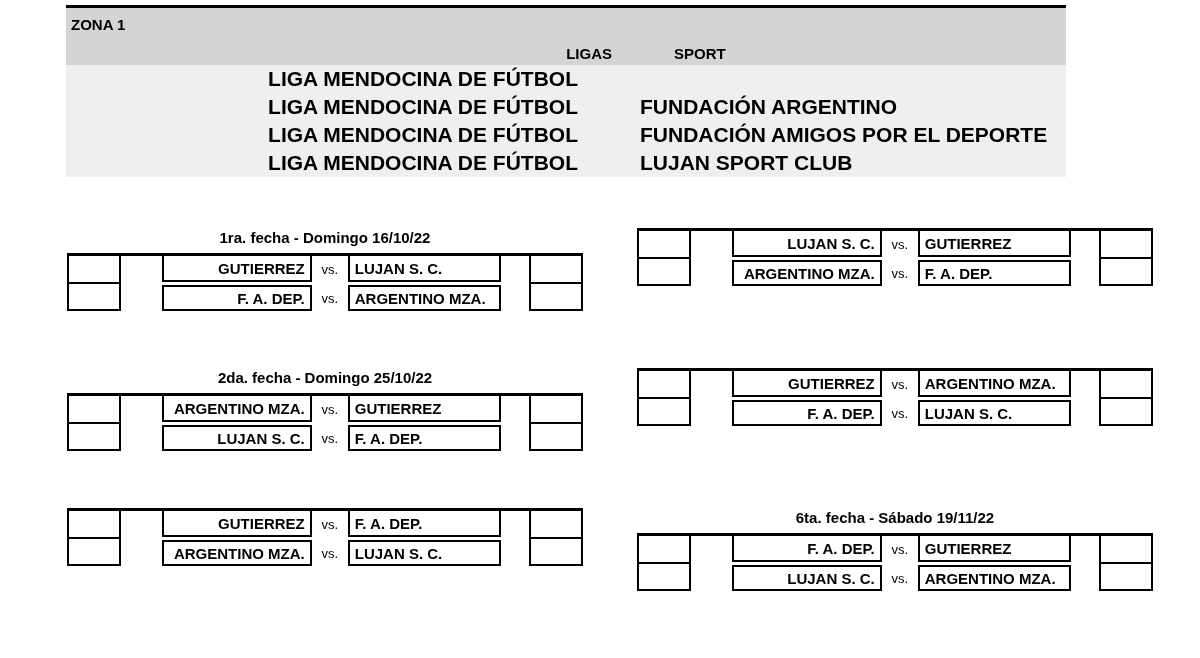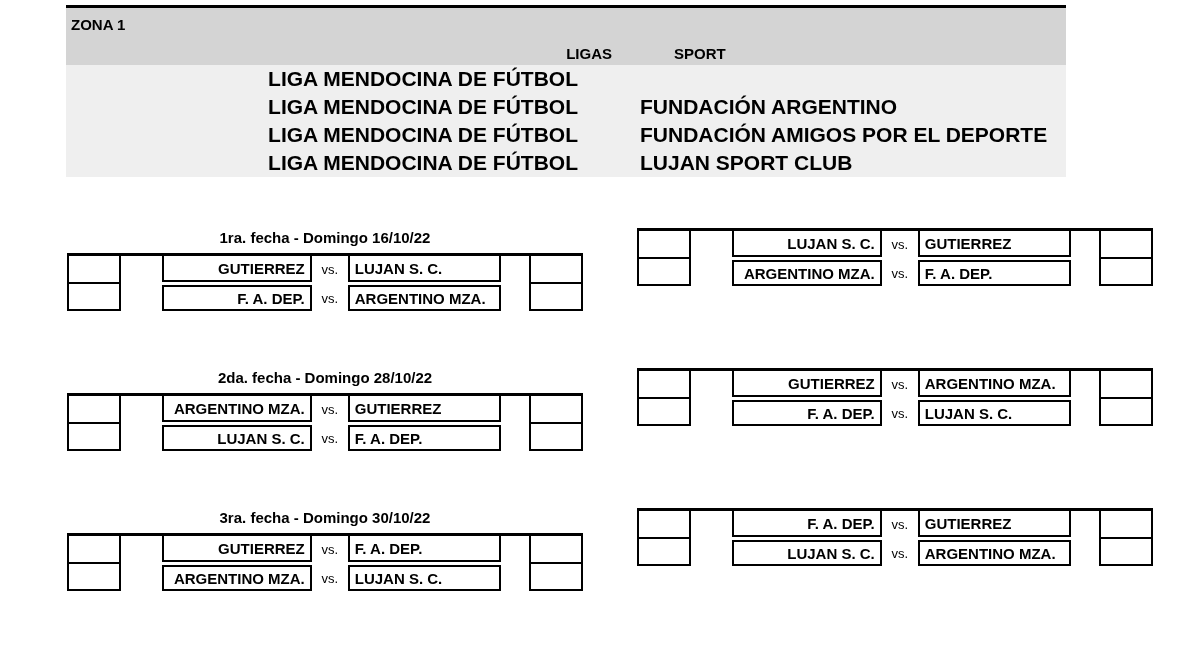--- a/index.html
+++ b/index.html
@@ -130,21 +130,21 @@
         </div>
         <div class="gap2"></div>
         <div class="endbox">
           <div class="endcell top"></div>
           <div class="endcell"></div>
         </div>
       </div>
     </div>
 
     <div class="fixture">
-      <div class="fx-title">2da. fecha - Domingo 28/10/22</div>
+      <div class="fx-title">2da. fecha - Domingo 25/10/22</div>
       <div class="fx-grid">
         <div class="endbox">
           <div class="endcell top"></div>
           <div class="endcell"></div>
         </div>
         <div class="gap1"></div>
         <div class="matches">
           <div class="match first">
             <div class="team home">ARGENTINO MZA.</div>
             <div class="vs">vs.</div>
@@ -185,21 +185,20 @@
         </div>
         <div class="gap2"></div>
         <div class="endbox">
           <div class="endcell top"></div>
           <div class="endcell"></div>
         </div>
       </div>
     </div>
 
     <div class="fixture">
-      <div class="fx-title">3ra. fecha - Domingo 30/10/22</div>
       <div class="fx-grid">
         <div class="endbox">
           <div class="endcell top"></div>
           <div class="endcell"></div>
         </div>
         <div class="gap1"></div>
         <div class="matches">
           <div class="match first">
             <div class="team home">GUTIERREZ</div>
             <div class="vs">vs.</div>
@@ -213,20 +212,21 @@
         </div>
         <div class="gap2"></div>
         <div class="endbox">
           <div class="endcell top"></div>
           <div class="endcell"></div>
         </div>
       </div>
     </div>
 
     <div class="fixture">
+      <div class="fx-title">6ta. fecha - Sábado 19/11/22</div>
       <div class="fx-grid">
         <div class="endbox">
           <div class="endcell top"></div>
           <div class="endcell"></div>
         </div>
         <div class="gap1"></div>
         <div class="matches">
           <div class="match first">
             <div class="team home">F. A. DEP.</div>
             <div class="vs">vs.</div>

